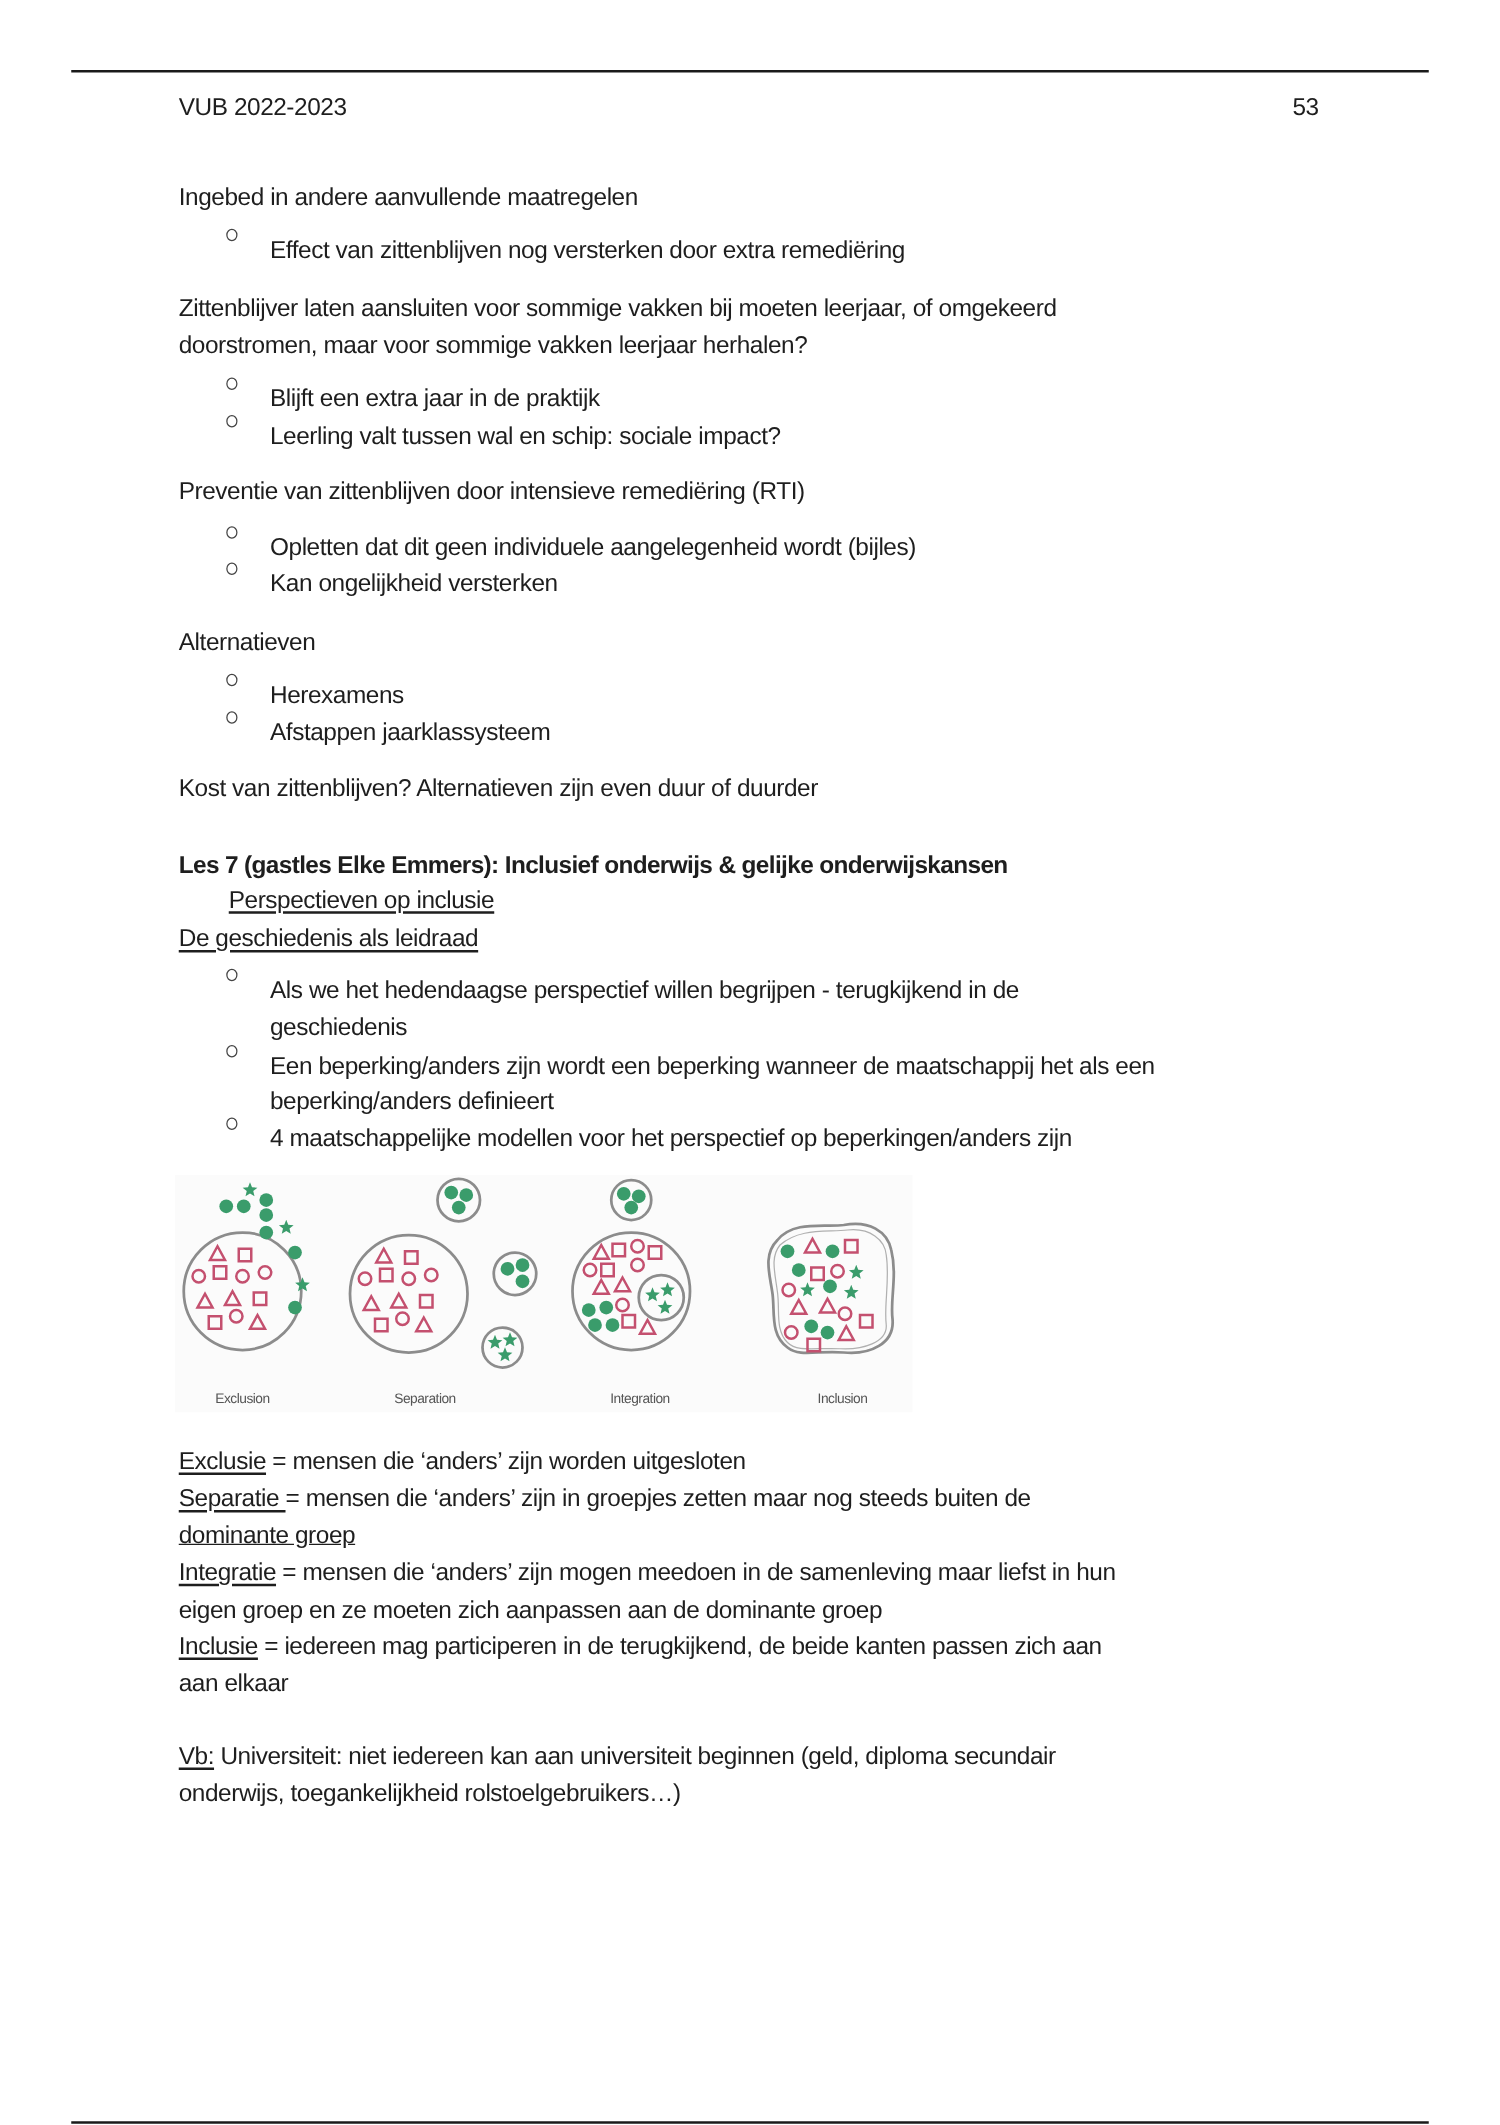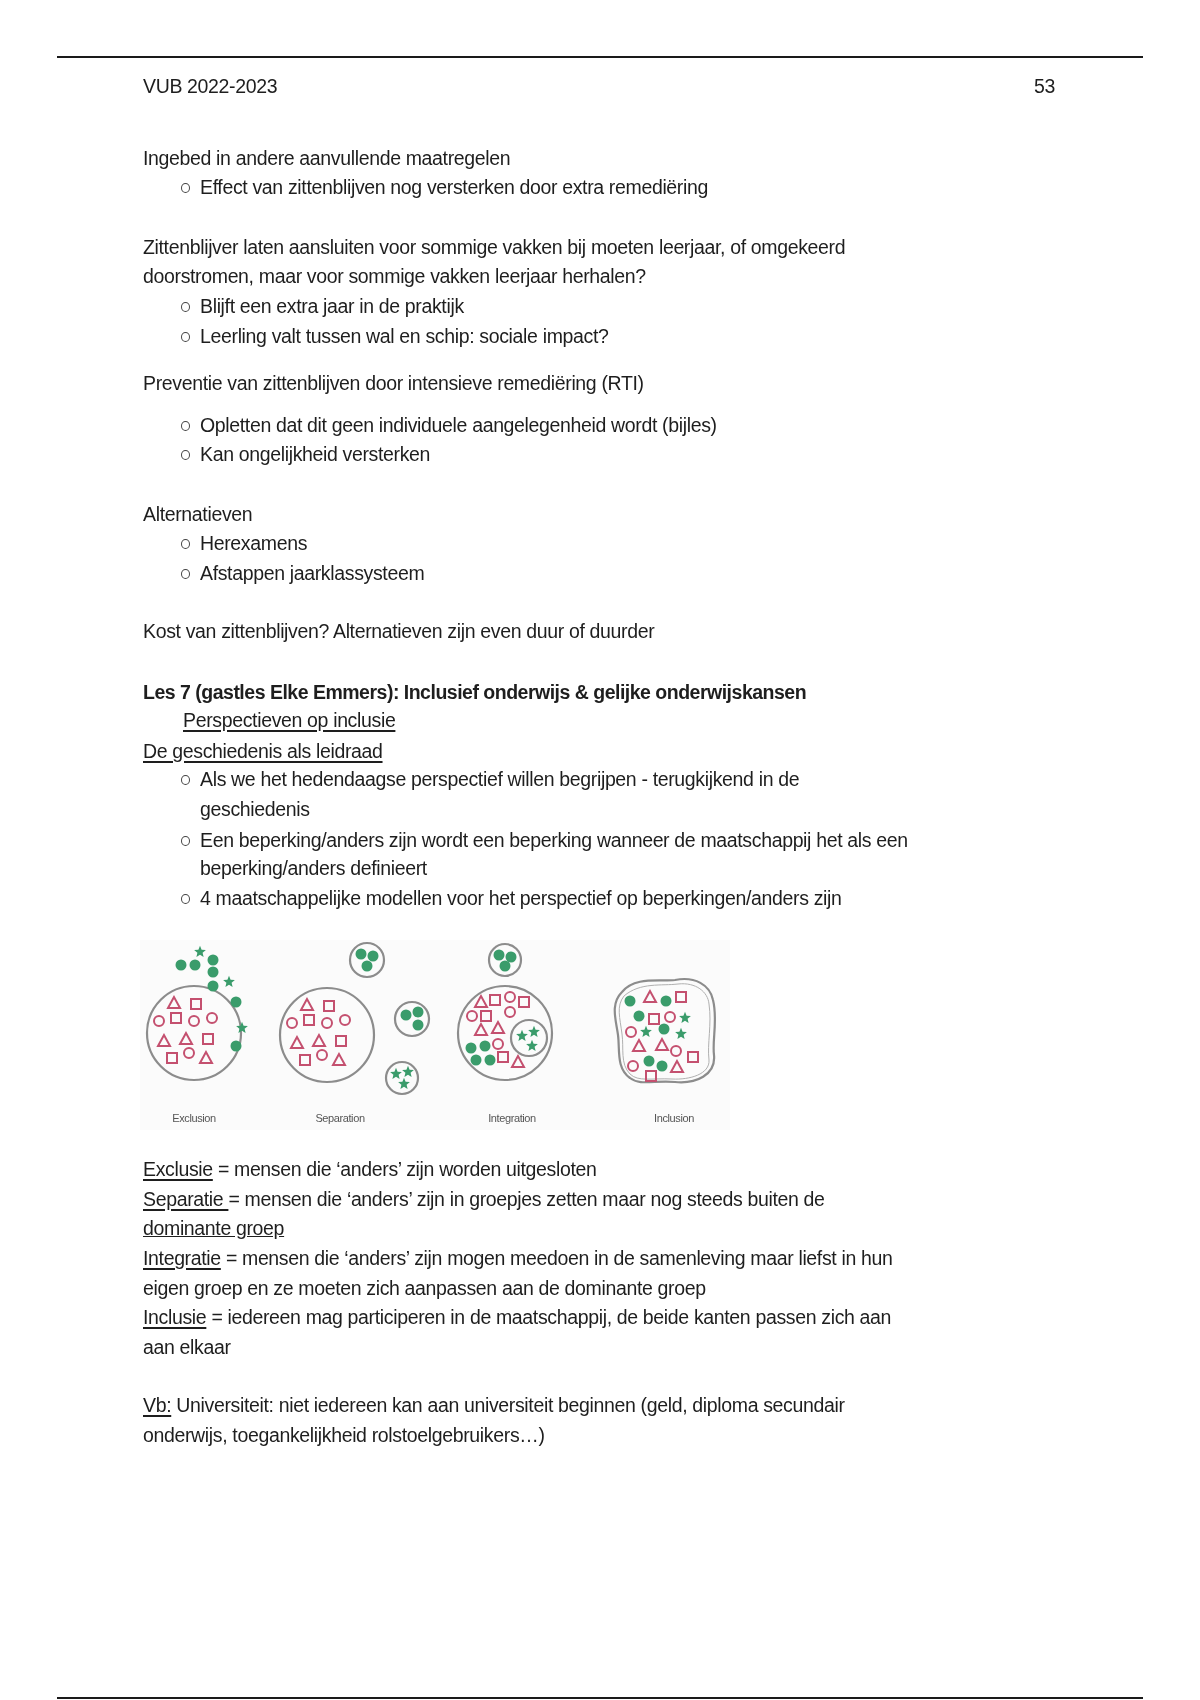--- a/index.html
+++ b/index.html
@@ -7,21 +7,21 @@
     width: 1200px; height: 1700px; position: relative; overflow: hidden;
     background: #ffffff; color: #1e1e1e;
     font-family: "Liberation Sans", sans-serif;
   }
   .rule { position: absolute; left: 57px; width: 1086px; height: 2px; background: #1a1a1a; }
   .line {
     position: absolute; left: 143px; font-size: 19.5px; line-height: 24px;
     white-space: nowrap; letter-spacing: -0.35px;
     transform-origin: left center;
   }
-  .bul { left: 200px; }
+  .bul { left: 216px; margin-top: 13px; }
   .dot {
     position: absolute; left: 181px; width: 7px; height: 8px;
     border: 1.3px solid #444; border-radius: 50%;
   }
   .bold { font-weight: bold; letter-spacing: -0.5px; }
   .u { text-decoration: underline; text-underline-offset: 3px; text-decoration-thickness: 1.5px; }
   .hdr { font-size: 19.5px; }
   #diagram { position: absolute; left: 140px; top: 940px; width: 600px; height: 190px; }
   .dlabel { font-size: 11px; fill: #555; font-family: "Liberation Sans", sans-serif; letter-spacing: -0.4px; }
 </style>
@@ -36,21 +36,21 @@
 <div class="dot" style="top:183px;"></div>
 <div class="line bul" style="top:175px;">Effect van zittenblijven nog versterken door extra remediëring</div>
 
 <div class="line" style="top:235px;">Zittenblijver laten aansluiten voor sommige vakken bij moeten leerjaar, of omgekeerd</div>
 <div class="line" style="top:264px;">doorstromen, maar voor sommige vakken leerjaar herhalen?</div>
 <div class="dot" style="top:302px;"></div>
 <div class="line bul" style="top:294px;">Blijft een extra jaar in de praktijk</div>
 <div class="dot" style="top:332px;"></div>
 <div class="line bul" style="top:324px;">Leerling valt tussen wal en schip: sociale impact?</div>
 
-<div class="line" style="top:371px;">Preventie van zittenblijven door intensieve remediëring (RTI)</div>
+<div class="line" style="top:381px;">Preventie van zittenblijven door intensieve remediëring (RTI)</div>
 <div class="dot" style="top:421px;"></div>
 <div class="line bul" style="top:413px;">Opletten dat dit geen individuele aangelegenheid wordt (bijles)</div>
 <div class="dot" style="top:450px;"></div>
 <div class="line bul" style="top:442px;">Kan ongelijkheid versterken</div>
 
 <div class="line" style="top:502px;">Alternatieven</div>
 <div class="dot" style="top:539px;"></div>
 <div class="line bul" style="top:531px;">Herexamens</div>
 <div class="dot" style="top:569px;"></div>
 <div class="line bul" style="top:561px;">Afstappen jaarklassysteem</div>
@@ -181,21 +181,21 @@
 </div>
 <div class="line" style="top:1187px;">
   <span class="u">Separatie </span><span>= mensen die ‘anders’ zijn in groepjes zetten maar nog steeds buiten de</span>
 </div>
 <div class="line" style="top:1216px;text-decoration:underline;">dominante groep</div>
 <div class="line" style="top:1246px;">
   <span class="u">Integratie</span><span> = mensen die ‘anders’ zijn mogen meedoen in de samenleving maar liefst in hun</span>
 </div>
 <div class="line" style="top:1276px;">eigen groep en ze moeten zich aanpassen aan de dominante groep</div>
 <div class="line" style="top:1305px;">
-  <span class="u">Inclusie</span><span> = iedereen mag participeren in de maatschappij, de beide kanten passen zich aan</span>
+  <span class="u">Inclusie</span><span> = iedereen mag participeren in de terugkijkend, de beide kanten passen zich aan</span>
 </div>
 <div class="line" style="top:1335px;">aan elkaar</div>
 
 <div class="line" style="top:1393px;text-align:right;">
   <span class="u">Vb:</span><span> Universiteit: niet iedereen kan aan universiteit beginnen (geld, diploma secundair</span>
 </div>
 <div class="line" style="top:1423px;">onderwijs, toegankelijkheid rolstoelgebruikers…)</div>
 
 <div class="rule" style="top:1697px;"></div>
 

